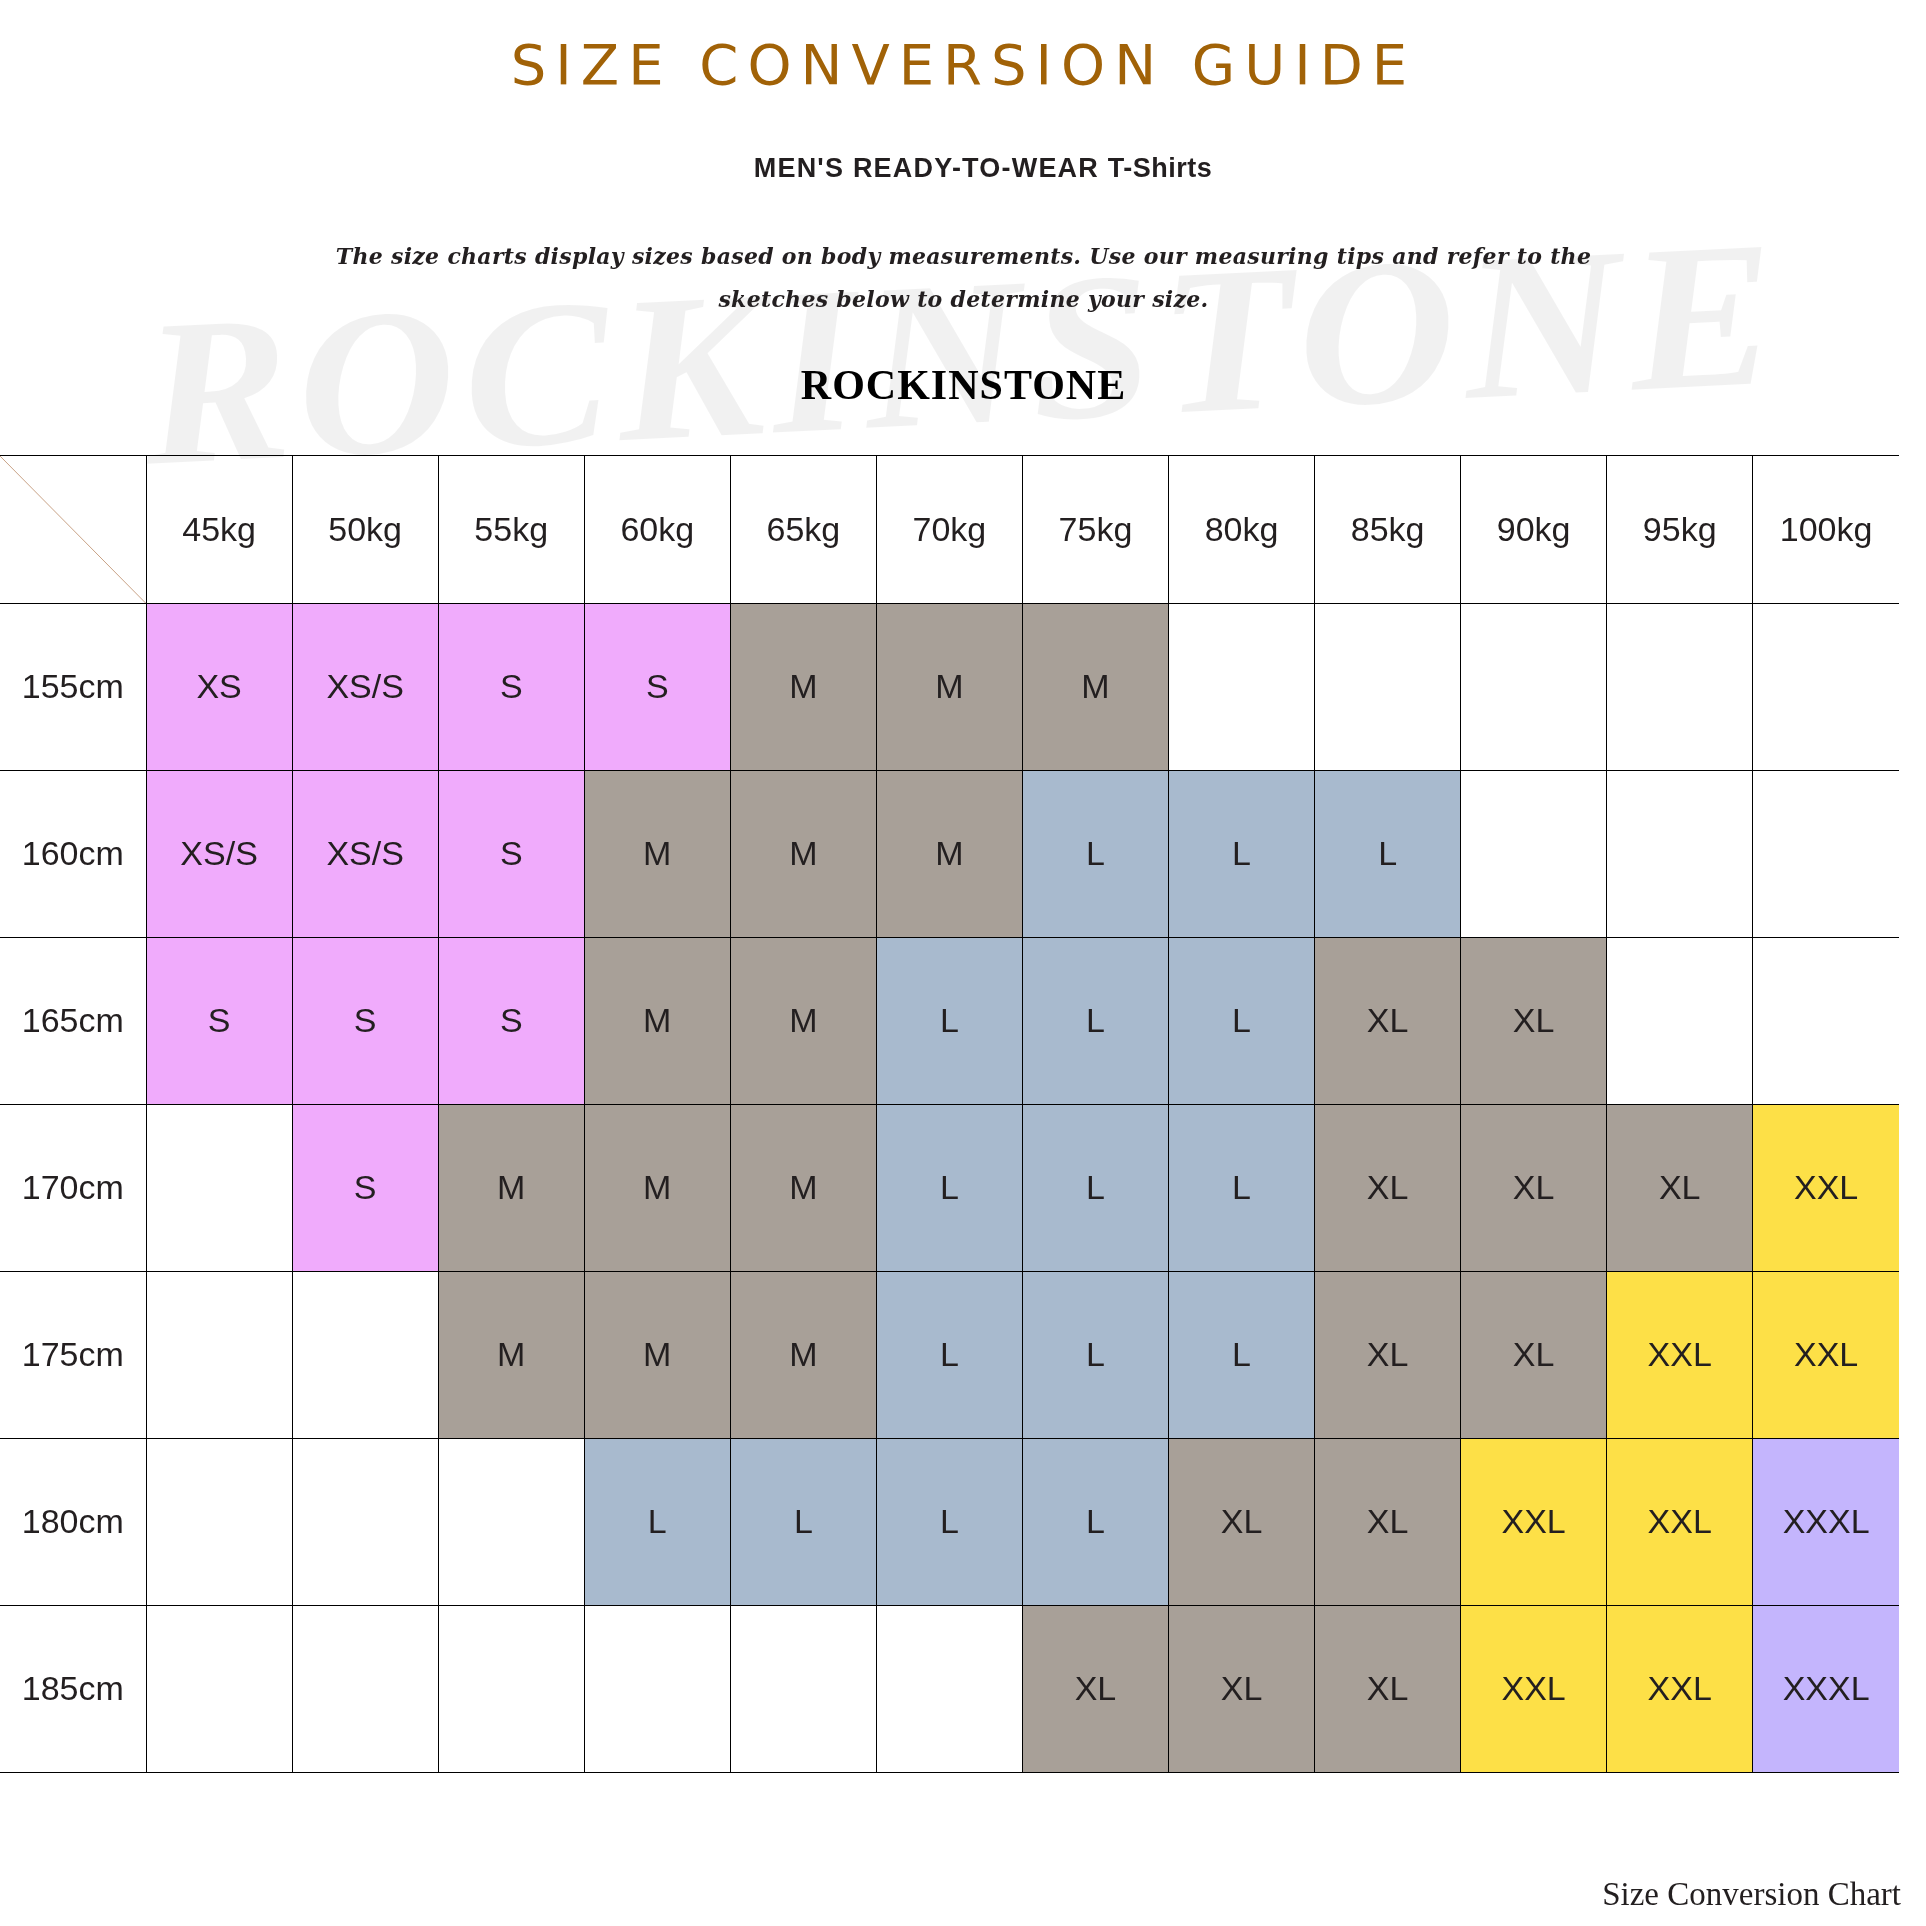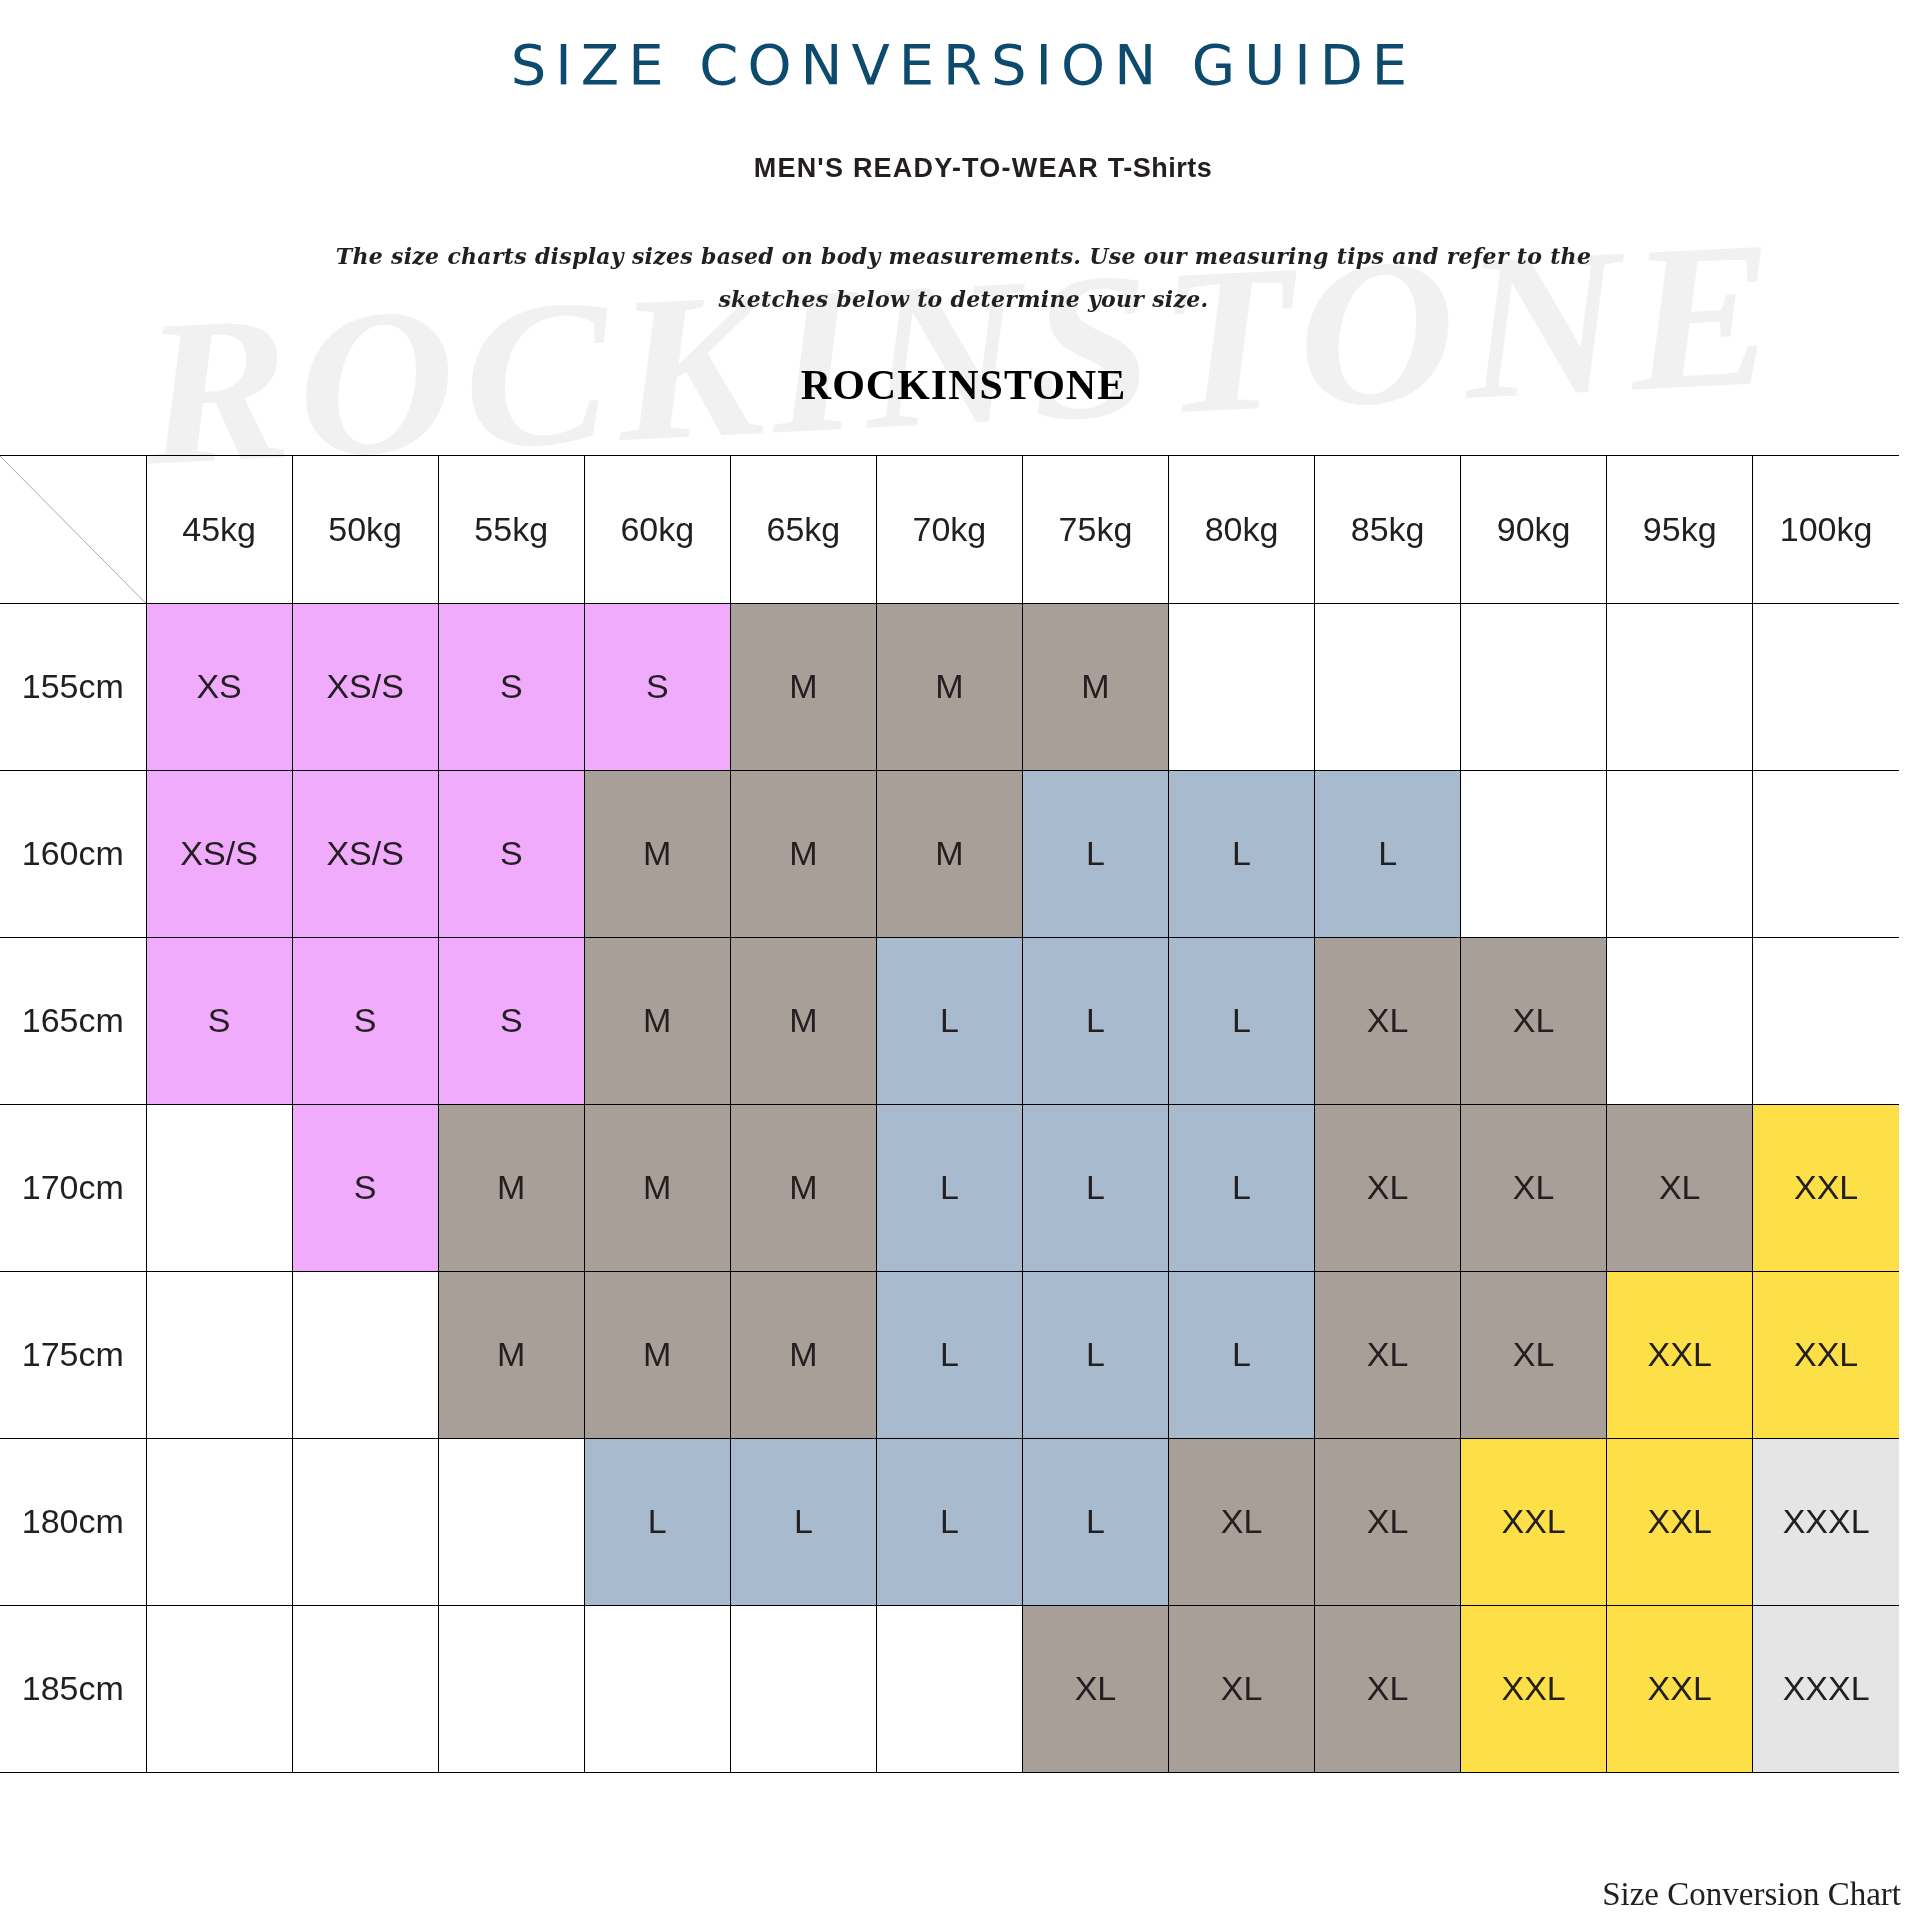--- a/index.html
+++ b/index.html
@@ -45,21 +45,21 @@
     position: relative;
     z-index: 2;
     padding-top: 18px;
     text-align: center;
   }
   .main-title {
     font-family: "DejaVu Sans", sans-serif;
     font-size: 56px;
     font-weight: 500;
     letter-spacing: 9px;
-    color: #0c4a6e;
+    color: #a16207;
     margin: 0;
     padding-top: 14px;
   }
   .subtitle-line {
     margin-top: 56px;
     font-size: 27px;
     font-weight: bold;
     letter-spacing: 1.2px;
     color: #231f20;
     padding-left: 39px;
@@ -130,21 +130,21 @@
   }
   
   table.size-table tr > *:last-child {
     border-right: none !important;
   }
   
   .f-light { background: #f0abfc; }
   .f-taupe { background: #a8a098; }
   .f-blue  { background: #a8bace; }
   .f-xxl   { background: #fde047; }
-  .f-xxxl  { background: #e5e5e5; }
+  .f-xxxl  { background: #c4b5fd; }
   .f-none  { background: #ffffff; }
   
   .footer {
     position: absolute;
     right: 26px;
     bottom: 14px;
     font-family: "Liberation Serif", serif;
     font-size: 33px;
     color: #231f20;
     z-index: 2;

